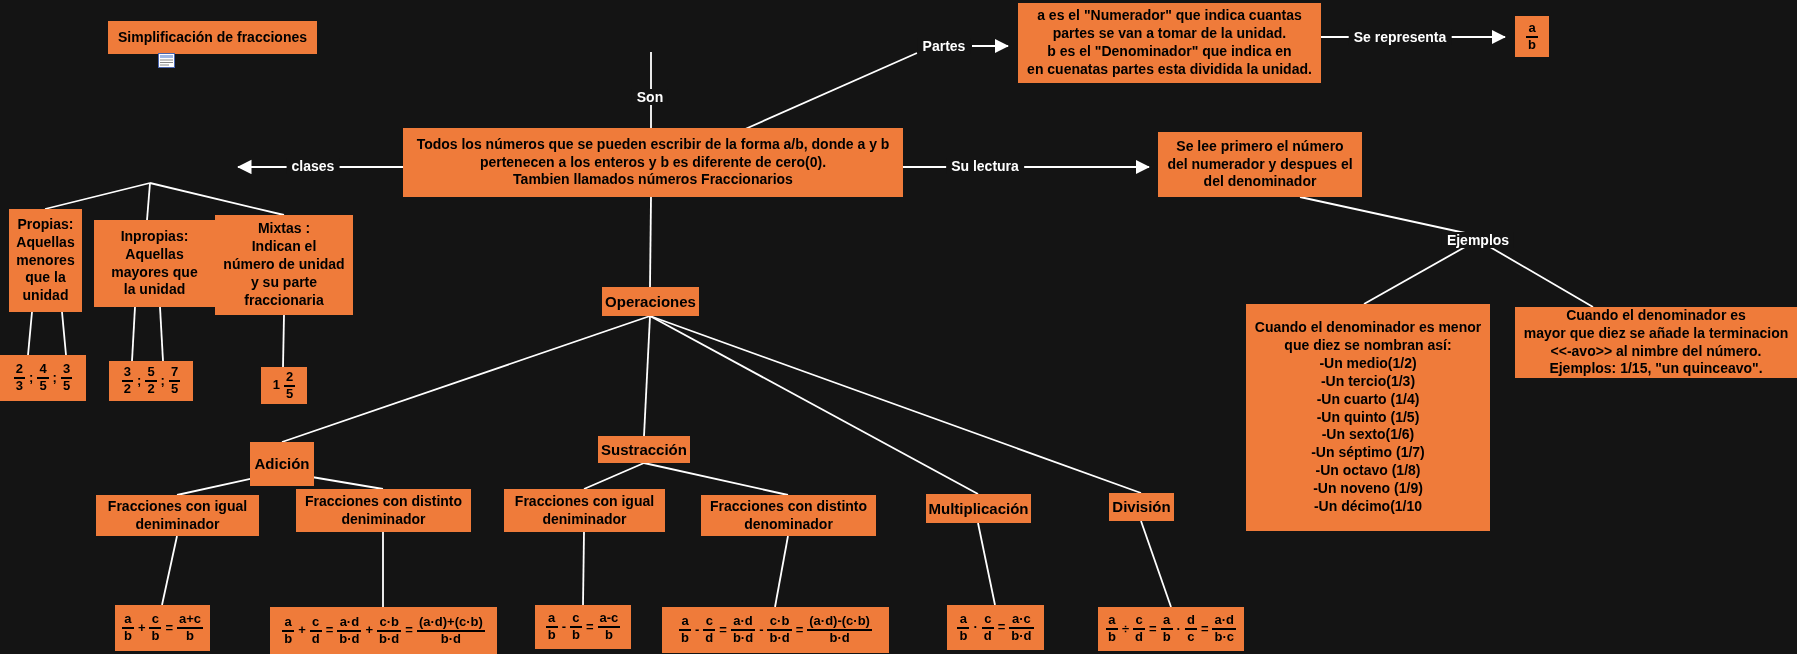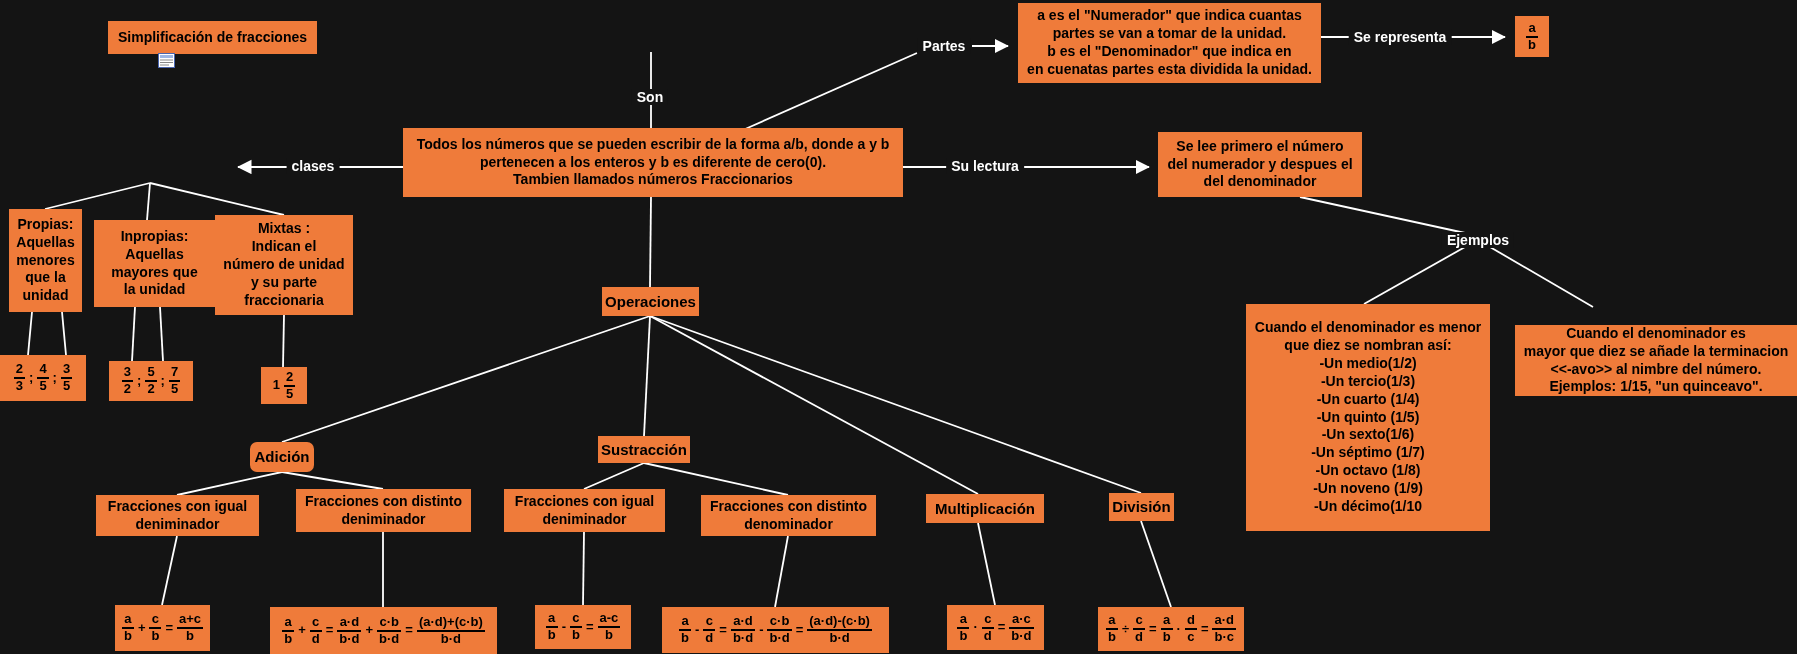--- a/index.html
+++ b/index.html
@@ -186,25 +186,25 @@
   <div class="node formula" style="left:261px; top:367px; width:46px; height:37px;">
       <span class="fop">1</span>
       <span class="frac">
         <span class="fnum">2</span>
         <span class="fden">5</span>
       </span>
     </div>
 
   <div class="node fs15" style="left:602px; top:287px; width:97px; height:29px;">Operaciones</div>
 
-  <div class="node fs15" style="left:250px; top:442px; width:64px; height:30px;border-radius:7px;">Adición</div>
+  <div class="node fs15" style="left:250px; top:442px; width:64px; height:44px;">Adición</div>
 
   <div class="node fs15" style="left:598px; top:436px; width:92px; height:27px;">Sustracción</div>
 
-  <div class="node fs15" style="left:926px; top:494px; width:118px; height:29px;">Multiplicación</div>
+  <div class="node fs15" style="left:926px; top:494px; width:105px; height:29px;">Multiplicación</div>
 
   <div class="node fs15" style="left:1109px; top:493px; width:65px; height:28px;">División</div>
 
   <div class="node" style="left:96px; top:495px; width:163px; height:41px;">Fracciones con igual
 deniminador</div>
 
   <div class="node" style="left:296px; top:489px; width:175px; height:43px;">Fracciones con distinto
 deniminador</div>
 
   <div class="node" style="left:504px; top:489px; width:161px; height:43px;">Fracciones con igual
@@ -350,21 +350,21 @@
 -Un medio(1/2)
 -Un tercio(1/3)
 -Un cuarto (1/4)
 -Un quinto (1/5)
 -Un sexto(1/6)
 -Un séptimo (1/7)
 -Un octavo (1/8)
 -Un noveno (1/9)
 -Un décimo(1/10</div>
 
-  <div class="node" style="left:1515px; top:307px; width:282px; height:71px;margin-top:18px;">Cuando el denominador es
+  <div class="node" style="left:1515px; top:307px; width:282px; height:71px;">Cuando el denominador es
 mayor que diez se añade la terminacion
 &lt;&lt;-avo&gt;&gt; al nimbre del número.
 Ejemplos: 1/15, "un quinceavo".</div>
 
   <div class="edge-label" style="left:650px; top:97px;">Son</div>
 
   <div class="edge-label" style="left:944px; top:46px;">Partes</div>
 
   <div class="edge-label" style="left:1400px; top:37px;">Se representa</div>
 

